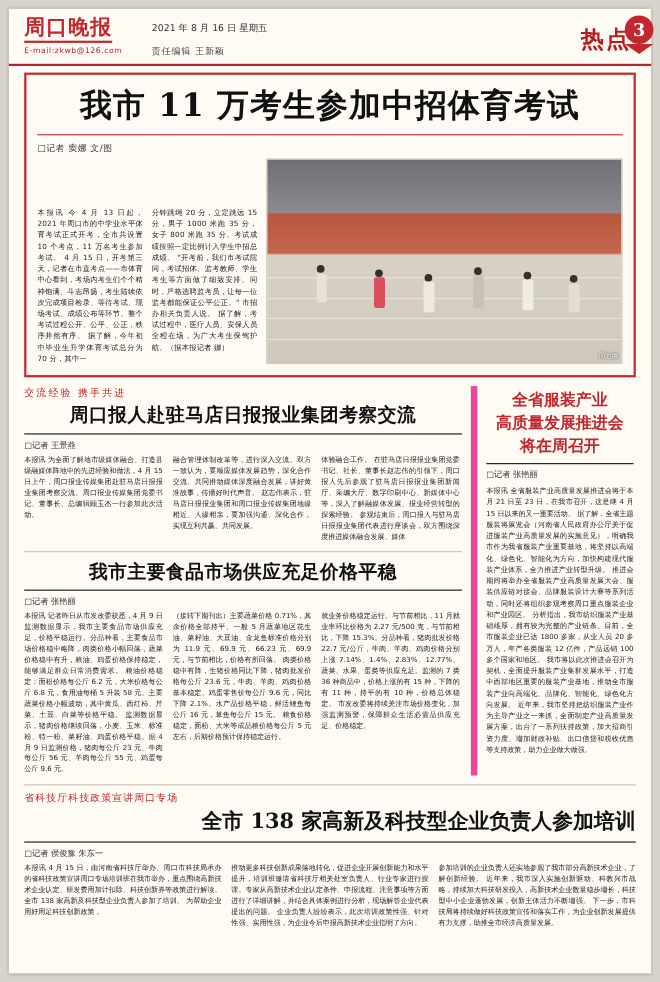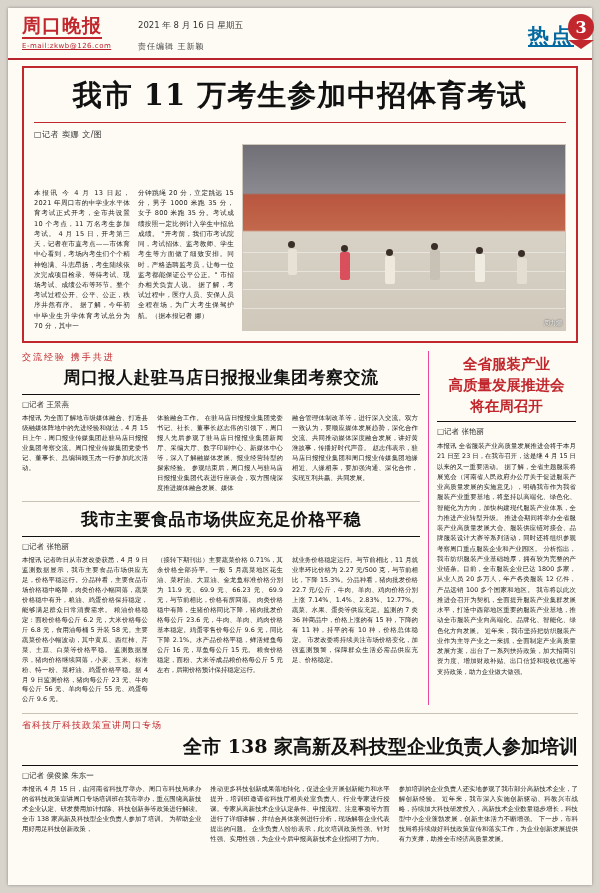--- a/index.html
+++ b/index.html
@@ -22,33 +22,32 @@
   .logo{
     position:absolute;left:14px;top:8px;
     color:#c1272d;font-family:Liberation Serif, serif;
     font-weight:bold;font-size:19px;letter-spacing:1px;
     line-height:1.05;
     border-bottom:2px solid #c1272d;padding-bottom:1px;
   }
   .logo-sub{
     position:absolute;left:14px;top:34px;color:#b8232f;font-size:7px;
     letter-spacing:.5px;
-    text-decoration:underline;
   }
   .mast-date{
     position:absolute;left:130px;top:12px;font-size:8.5px;color:#333;
   }
   .mast-editors{
     position:absolute;left:130px;top:33px;font-size:8px;color:#444;
     letter-spacing:1px;
   }
   .hot{
     position:absolute;right:18px;top:14px;
     font-family:"DejaVu Serif","Liberation Serif",serif;
-    font-size:21px;font-weight:bold;color:#0369a1;letter-spacing:2px;text-decoration:underline;
+    font-size:21px;font-weight:bold;color:#b91c1c;letter-spacing:2px;
   }
   .pagenum{
     position:absolute;right:-2px;top:6px;
   }
   .pagenum .circ{
     width:26px;height:26px;border-radius:50%;background:#c1272d;color:#fff;
     font-size:16px;font-weight:bold;display:flex;align-items:center;justify-content:center;
     font-family:"DejaVu Serif","Liberation Serif",serif;
   }
   .pagenum .tail{
@@ -85,21 +84,21 @@
   .photo-cap{
     position:absolute;right:3px;bottom:2px;font-size:6px;color:#fff;
     text-shadow:0 0 2px #000;
   }
   
   .cols{
     display:flex;margin:8px 14px 0 14px;gap:8px;
   }
   .main-col{width:398px;}
   .side-col{
-    width:148px;border-left:1px solid #ec4899;padding-left:8px;box-sizing:border-box;
+    width:148px;border-left:6px solid #ec4899;padding-left:8px;box-sizing:border-box;
   }
   .kicker{
     font-size:9px;color:#c1272d;letter-spacing:2px;margin-bottom:2px;
   }
   h2.sec{
     font-family:"DejaVu Serif","Liberation Serif",serif;
     font-size:17px;font-weight:bold;color:#111;margin:0 0 4px 0;
     letter-spacing:.5px;text-align:center;
   }
   .rule{height:1px;background:#111;margin:5px 0 5px 0;}
@@ -176,25 +175,25 @@
   <div class="cols">
     <div class="main-col">
 
       <div>
         <div class="kicker">交流经验 携手共进</div>
         <h2 class="sec">周口报人赴驻马店日报报业集团考察交流</h2>
         <div class="rule"></div>
         <div class="sec-byline">□记者 王景燕</div>
         <div class="three">
           <div class="c">本报讯 为全面了解地市级媒体融合、打造县级融媒体阵地中的先进经验和做法，4 月 15 日上午，周口报业传媒集团赴驻马店日报报业集团考察交流。周口报业传媒集团党委书记、董事长、总编辑顾玉杰一行参加此次活动。</div>
+          <div class="c">融合管理体制改革等，进行深入交流。双方一致认为，要顺应媒体发展趋势，深化合作交流、共同推动媒体深度融合发展，讲好黄淮故事，传播好时代声音。
+赵志伟表示，驻马店日报报业集团和周口报业传媒集团地缘相近、人缘相亲，要加强沟通、深化合作，实现互利共赢、共同发展。</div>
           <div class="c">体验融合工作。
 在驻马店日报报业集团党委书记、社长、董事长赵志伟的引领下，周口报人先后参观了驻马店日报报业集团新闻厅、采编大厅、数字印刷中心、新媒体中心等，深入了解融媒体发展、报业经营转型的探索经验。
 参观结束后，周口报人与驻马店日报报业集团代表进行座谈会，双方围绕深度推进媒体融合发展、媒体</div>
-          <div class="c">融合管理体制改革等，进行深入交流。双方一致认为，要顺应媒体发展趋势，深化合作交流、共同推动媒体深度融合发展，讲好黄淮故事，传播好时代声音。
-赵志伟表示，驻马店日报报业集团和周口报业传媒集团地缘相近、人缘相亲，要加强沟通、深化合作，实现互利共赢、共同发展。</div>
         </div>
       </div>
 
       <div class="rule thin" style="margin:8px 0 6px 0;"></div>
 
       <div>
         <h2 class="sec">我市主要食品市场供应充足价格平稳</h2>
         <div class="rule"></div>
         <div class="sec-byline">□记者 张艳丽</div>
         <div class="three">

